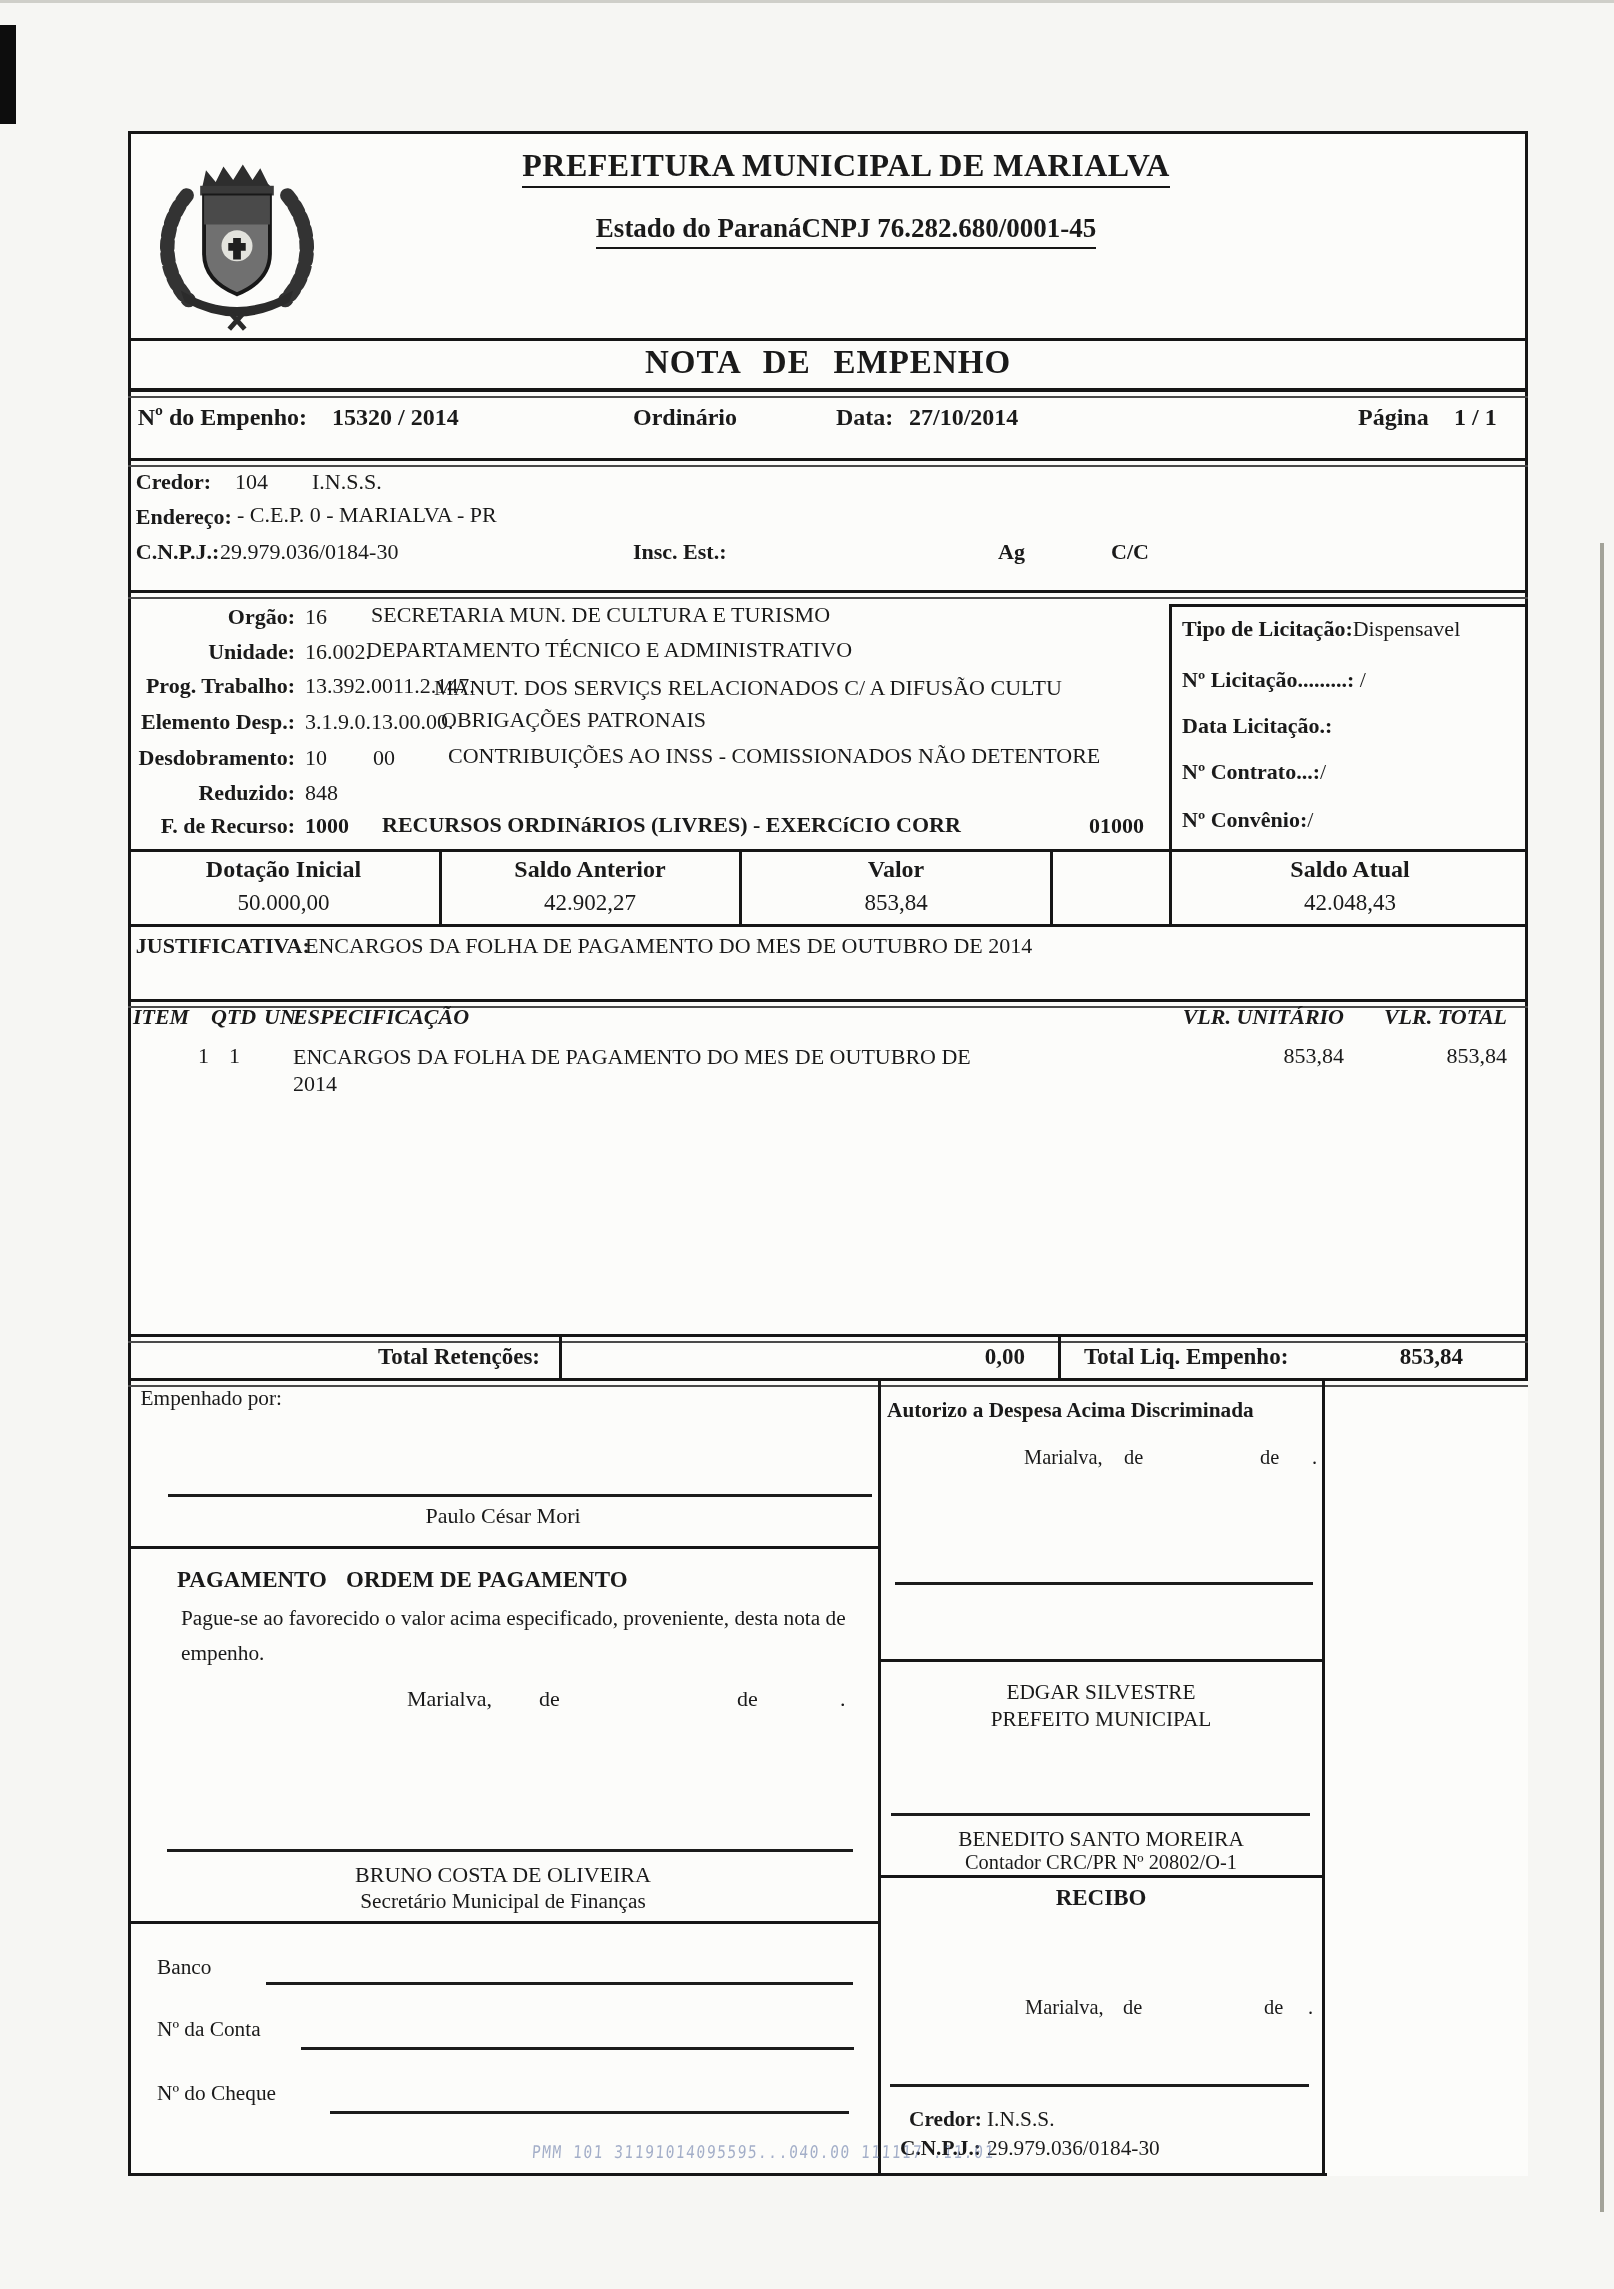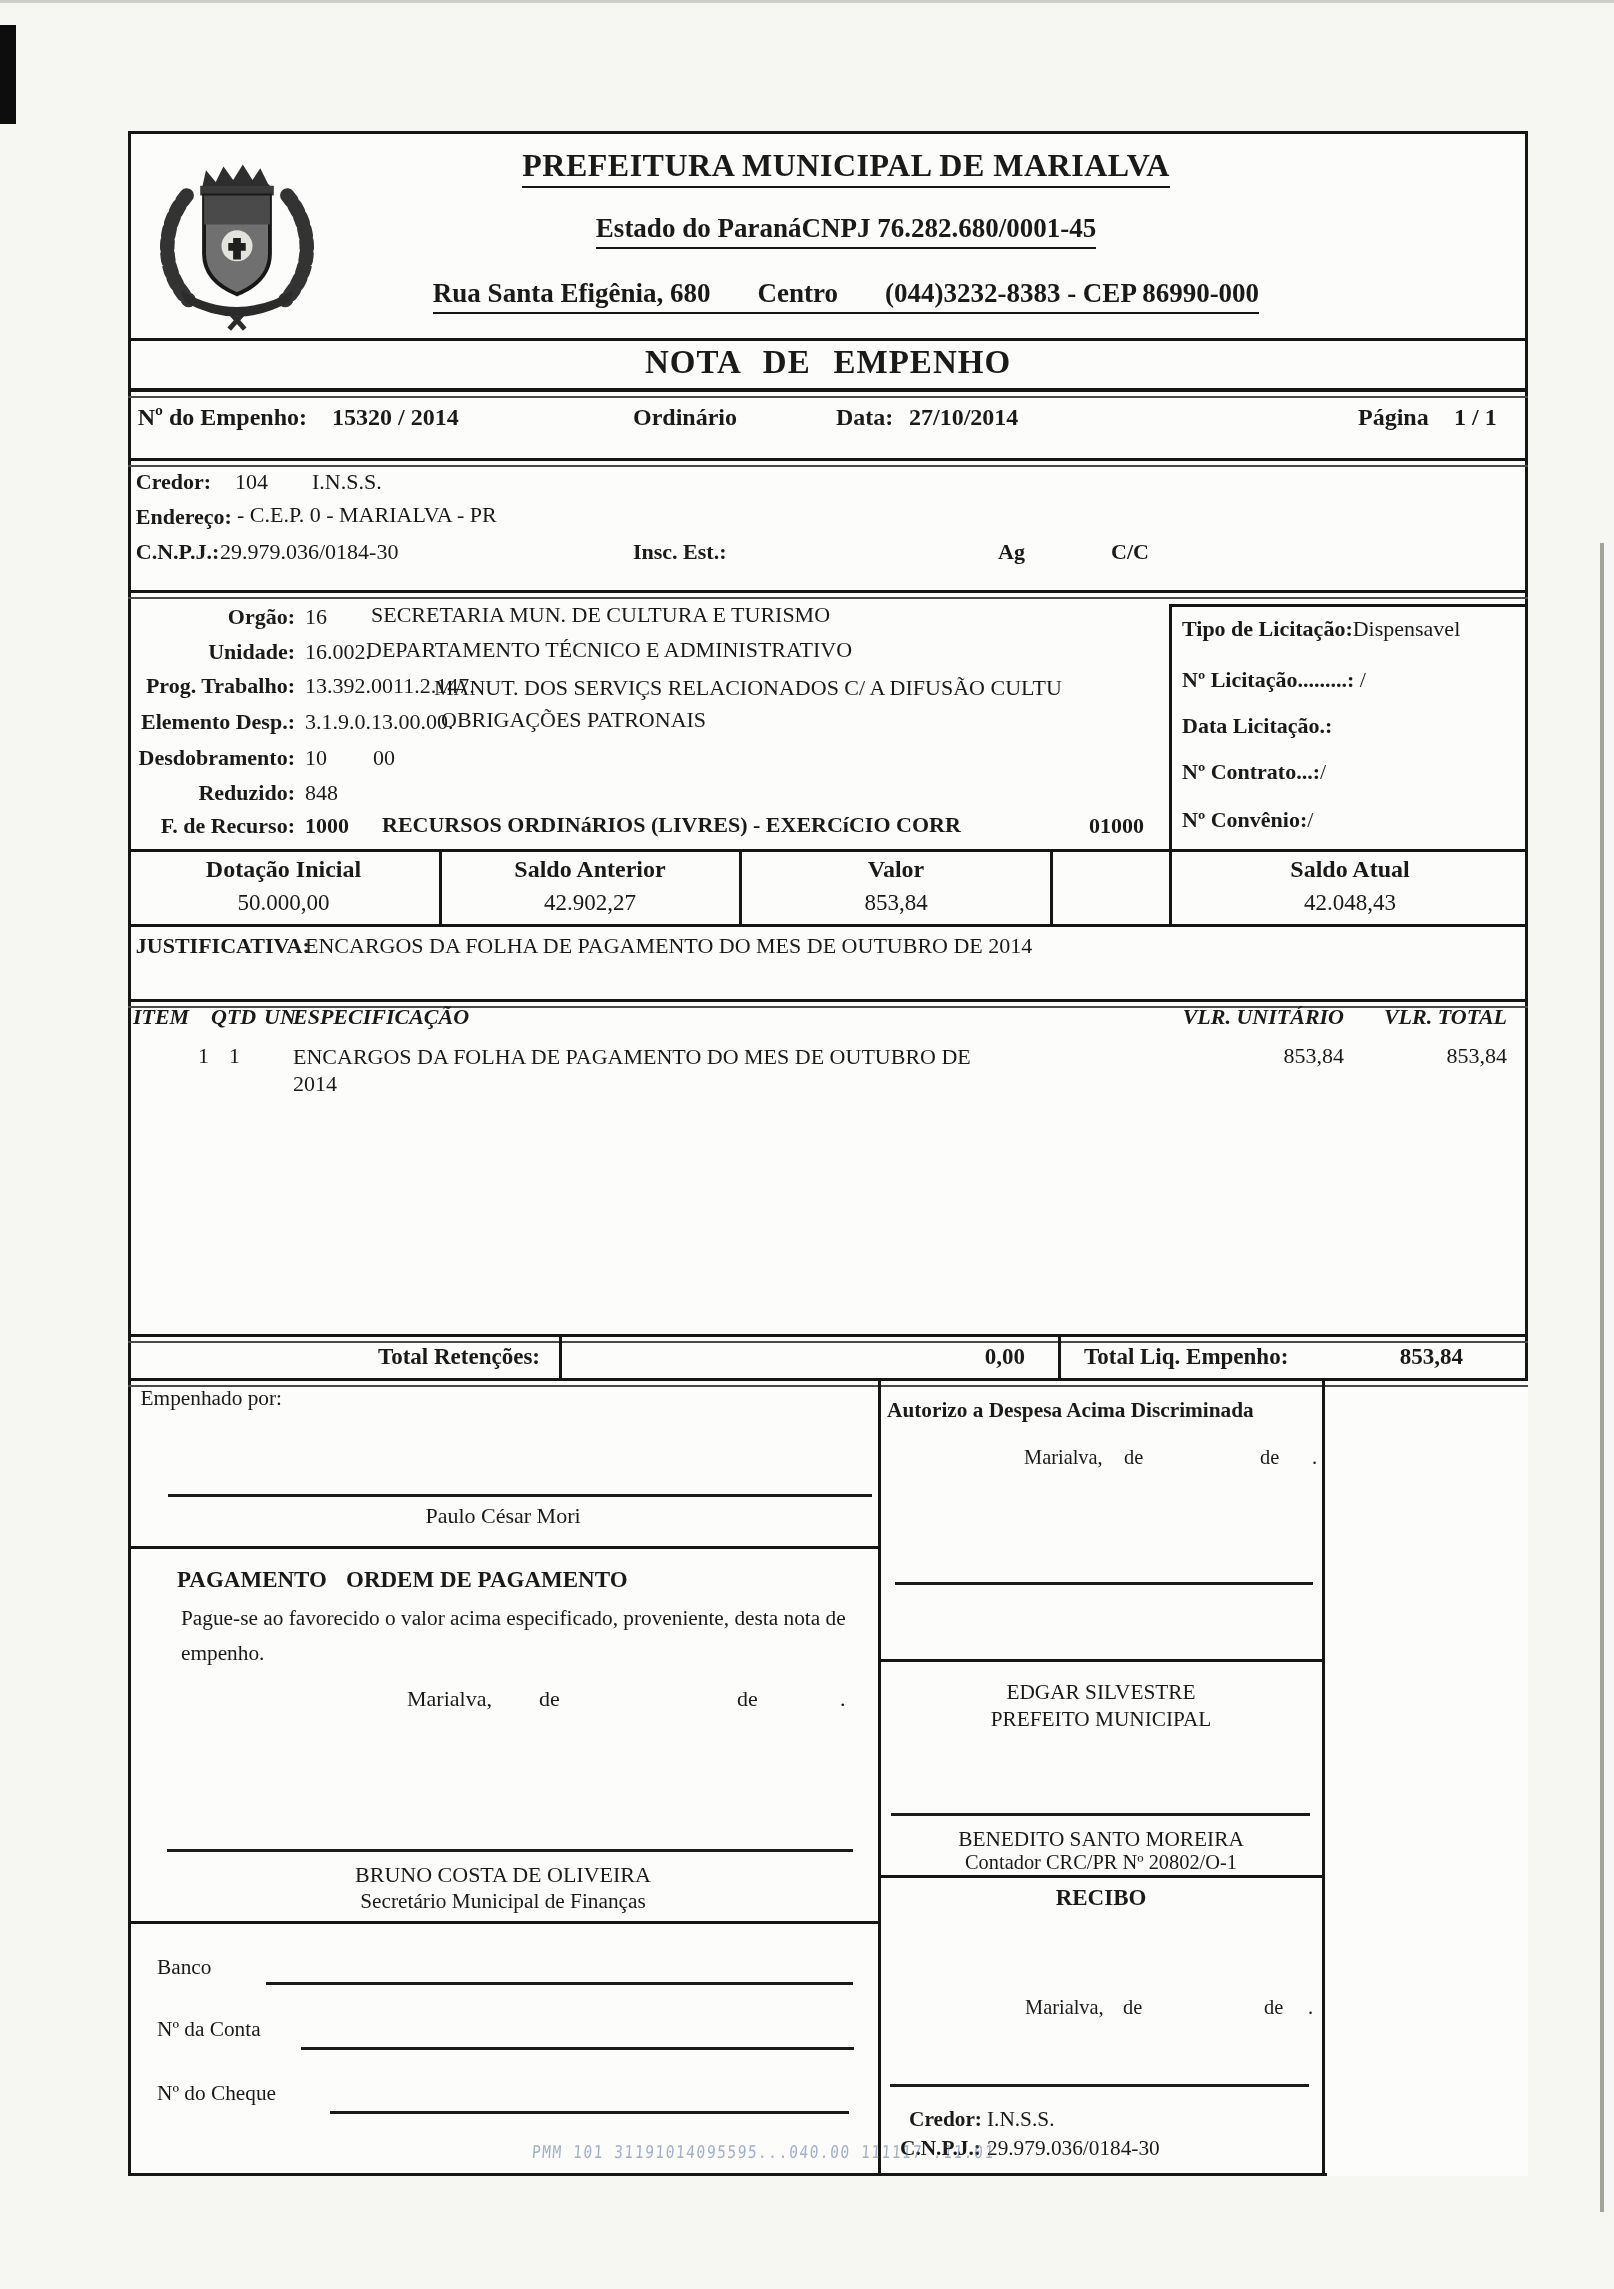--- a/index.html
+++ b/index.html
@@ -84,27 +84,20 @@
       <path d="M88 172 L104 190 M104 172 L88 190" stroke="#2b2b2b" stroke-width="5"></path>
     </svg>
 
     <div class="abs ctr" style="left:233px;top:15.5px;width:970px;">
       <span class="u b title">PREFEITURA MUNICIPAL DE MARIALVA</span>
     </div>
     <div class="abs hflex" style="left:233px;top:82px;width:970px;">
       <span class="u b f28">Estado do Paraná</span>
       <span class="u b f28">CNPJ 76.282.680/0001-45</span>
     </div>
-    <div class="abs ctr" style="left:233px;top:147px;width:970px;">
-      <span class="u" style="display:inline-flex;gap:47px;">
-        <span class="b f28">Rua Santa Efigênia, 680</span>
-        <span class="b f28">Centro</span>
-        <span class="b f28">(044)3232-8383  -  CEP 86990-000</span>
-      </span>
-    </div>
 
     <div class="abs ctr b nota" style="left:0;top:213px;width:1400px;">NOTA DE EMPENHO</div>
 
     <div class="abs b f25" style="left:9.7px;top:273px;">Nº do Empenho:</div>
     <div class="abs b f25" style="left:204px;top:273px;">15320 / 2014</div>
     <div class="abs b f25" style="left:505px;top:273px;">Ordinário</div>
     <div class="abs b f25" style="left:708px;top:273px;">Data:</div>
     <div class="abs b f25" style="left:781px;top:273px;">27/10/2014</div>
     <div class="abs b f25" style="left:1230px;top:273px;">Página</div>
     <div class="abs b f25" style="left:1326px;top:273px;">1 / 1</div>
@@ -132,20 +125,21 @@
     <div class="abs" style="left:177px;top:542px;">13.392.0011.2.147.</div>
     <div class="abs f225" style="left:306px;top:544px;">MANUT. DOS SERVIÇS RELACIONADOS C/ A DIFUSÃO CULTU</div>
 
     <div class="abs b rt" style="left:0;top:578px;width:167px;">Elemento Desp.:</div>
     <div class="abs" style="left:177px;top:578px;">3.1.9.0.13.00.00.</div>
     <div class="abs f225" style="left:313px;top:576px;">OBRIGAÇÕES PATRONAIS</div>
 
     <div class="abs b rt" style="left:0;top:614px;width:167px;">Desdobramento:</div>
     <div class="abs" style="left:177px;top:614px;">10</div>
     <div class="abs" style="left:245px;top:614px;">00</div>
+    <div class="abs f225" style="left:320px;top:612px;">CONTRIBUIÇÕES AO INSS - COMISSIONADOS NÃO DETENTORE</div>
 
     <div class="abs b rt" style="left:0;top:649px;width:167px;">Reduzido:</div>
     <div class="abs" style="left:177px;top:649px;">848</div>
 
     <div class="abs b rt" style="left:0;top:682px;width:167px;">F. de Recurso:</div>
     <div class="abs b" style="left:177px;top:682px;">1000</div>
     <div class="abs b f225" style="left:254px;top:681px;">RECURSOS ORDINáRIOS (LIVRES) - EXERCíCIO CORR</div>
     <div class="abs b" style="left:961px;top:682px;">01000</div>
 
     <div class="abs" style="left:1054px;top:485px;">

